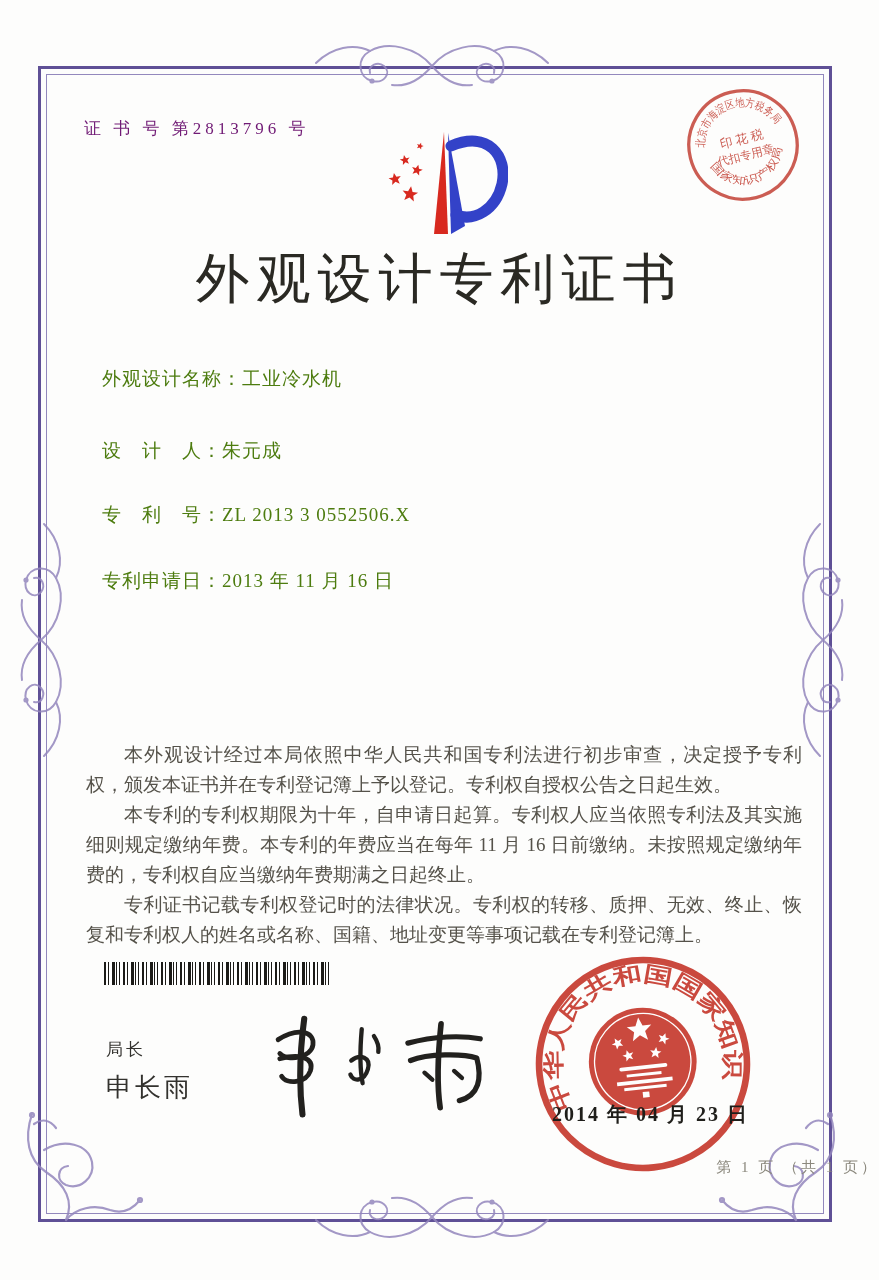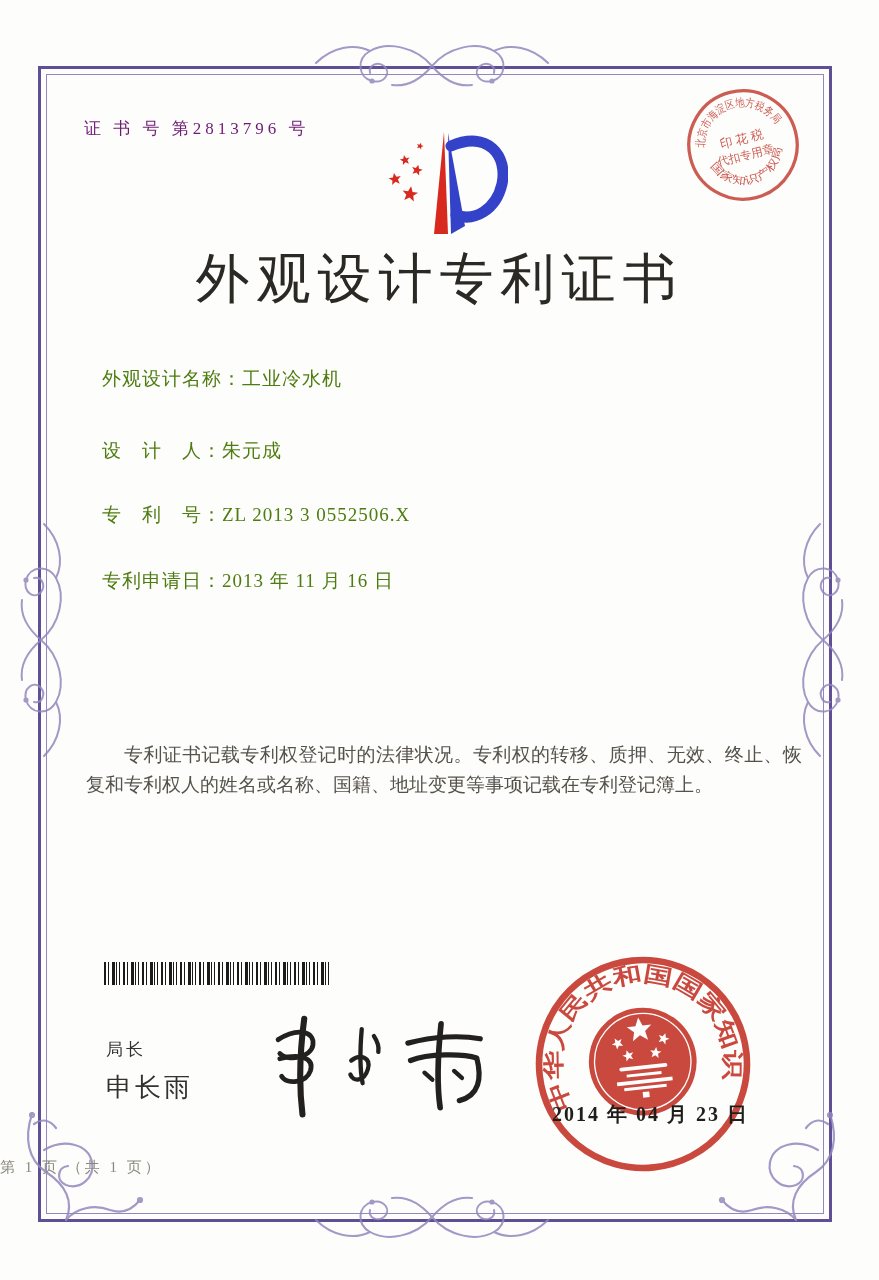--- a/index.html
+++ b/index.html
@@ -46,21 +46,21 @@
   .sig-role{position:absolute;left:106px;top:1038px;font-size:17px;color:#33322e;letter-spacing:3px;}
   .sig-name{position:absolute;left:106px;top:1070px;font-size:26px;color:#33322e;letter-spacing:3px;}
   .sig-script{position:absolute;left:220px;top:1010px;}
   .seal-bottom{position:absolute;left:531px;top:952px;opacity:.92;}
   .seal-top{position:absolute;left:684px;top:86px;opacity:.88;}
   .seal-date{
     position:absolute;left:552px;top:1101px;font-size:20px;font-weight:600;
     color:#1f1e1a;letter-spacing:2px;white-space:nowrap;
   }
   .footer{
-    position:absolute;left:0;top:1158px;width:100%;text-align:left;
+    position:absolute;left:0;top:1158px;width:100%;text-align:right;
     font-size:15px;color:#8b887d;letter-spacing:3px;
   }
   svg text{font-family:"Liberation Serif","DejaVu Serif",serif;}
 </style>
 </head>
 <body>
 
 <div class="page">
 
   <svg width="0" height="0" style="position:absolute" aria-hidden="true">
@@ -124,20 +124,22 @@
   </svg>
 
   <h1 class="title">外观设计专利证书</h1>
 
   <div class="field f0"><span>外观设计名称：</span><span>工业冷水机</span></div>
   <div class="field f1"><span>设　计　人：</span><span>朱元成</span></div>
   <div class="field f2"><span>专　利　号：</span><span>ZL 2013 3 0552506.X</span></div>
   <div class="field f3"><span>专利申请日：</span><span>2013 年 11 月 16 日</span></div>
 
   <div class="paras">
+    <p>本外观设计经过本局依照中华人民共和国专利法进行初步审查，决定授予专利权，颁发本证书并在专利登记簿上予以登记。专利权自授权公告之日起生效。</p>
+    <p>本专利的专利权期限为十年，自申请日起算。专利权人应当依照专利法及其实施细则规定缴纳年费。本专利的年费应当在每年 11 月 16 日前缴纳。未按照规定缴纳年费的，专利权自应当缴纳年费期满之日起终止。</p>
     <p>专利证书记载专利权登记时的法律状况。专利权的转移、质押、无效、终止、恢复和专利权人的姓名或名称、国籍、地址变更等事项记载在专利登记簿上。</p>
   </div>
 
   <div class="barcode"></div>
 
   <div class="sig-role">局长</div>
   <div class="sig-name">申长雨</div>
   <svg class="sig-script" width="280" height="115" viewBox="0 0 300 132" fill="none" stroke="#22211e" stroke-linecap="round" stroke-linejoin="round">
     <path d="M86,10 C82,40 79,80 84,120" stroke-width="7"></path>
     <path d="M56,34 C78,20 98,24 96,40 C94,54 68,60 58,50" stroke-width="5.5"></path>

